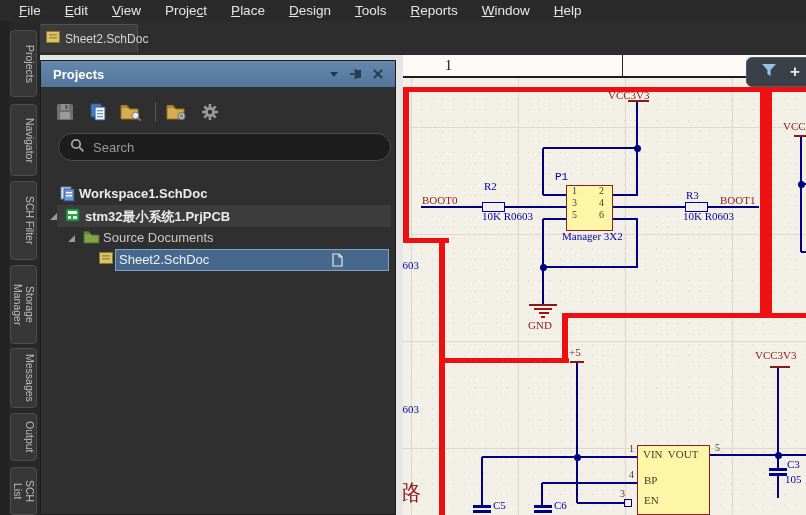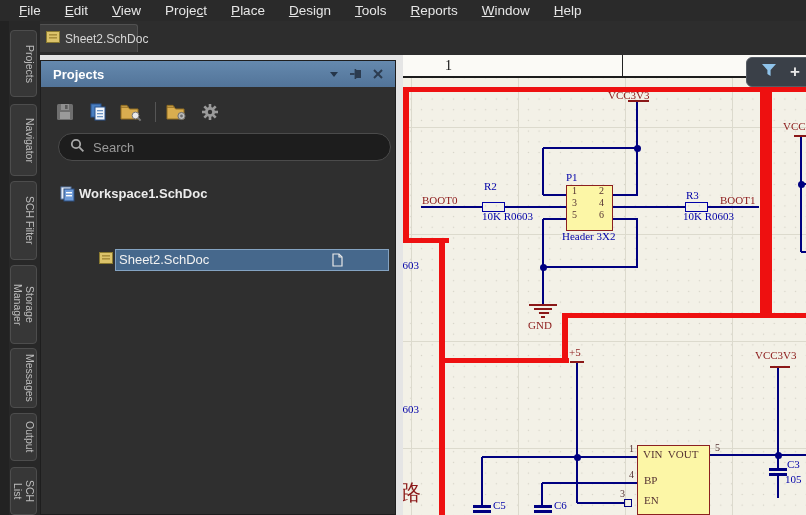--- a/index.html
+++ b/index.html
@@ -204,20 +204,39 @@
     </div>
     <div class="tree" id="tree">
         <div class="trow" style="top: 10px;">
           <span class="ticn" style="left: 18px;"><svg width="17" height="16" viewBox="0 0 17 16">
               <rect x="2" y="1" width="10" height="12" fill="#e8eef6" stroke="#5a7aa8"></rect>
               <rect x="5" y="3" width="10" height="12" fill="#6e9bd8" stroke="#2d4f80"></rect>
               <rect x="7" y="6" width="6" height="1.4" fill="#fff"></rect>
               <rect x="7" y="9" width="6" height="1.4" fill="#fff"></rect>
             </svg></span>
           <span class="lbl bold" style="left: 38px;">Workspace1.SchDoc</span>
+        </div>
+        <div class="trow" style="top: 32px;">
+          <div class="hl"></div>
+          <span class="arrow-se" style="left: 9px;"></span>
+          <span class="ticn" style="left: 24px;"><svg width="16" height="15" viewBox="0 0 16 15">
+              <rect x="1" y="1" width="13" height="12" rx="1" fill="#2f9e4f" stroke="#1a6a32"></rect>
+              <rect x="3" y="3" width="9" height="3" fill="#eaf6ec"></rect>
+              <rect x="3" y="8" width="3" height="3" fill="#d8efdc"></rect>
+              <rect x="8" y="8" width="4" height="3" fill="#d8efdc"></rect>
+            </svg></span>
+          <span class="lbl bold" style="left: 44px;">stm32最小系统1.PrjPCB</span>
+        </div>
+        <div class="trow" style="top: 54px;">
+          <span class="arrow-se" style="left: 27px;"></span>
+          <span class="ticn" style="left: 42px;"><svg width="17" height="14" viewBox="0 0 17 14">
+              <path d="M1 3 h6 l1.6 2 H16 v8 H1 z" fill="#7fa648" stroke="#4e6b24"></path>
+              <path d="M1 3 v-1.4 h5 l1 1.4 z" fill="#95bb5c" stroke="#4e6b24"></path>
+            </svg></span>
+          <span class="lbl" style="left: 62px;">Source Documents</span>
         </div>
         <div class="trow" style="top: 76px;">
           <div class="sel" style="left: 74px; right: 6px;"></div>
           <span class="ticn" style="left: 58px;"><svg width="14" height="12" viewBox="0 0 14 12">
               <rect x="0.5" y="0.5" width="13" height="11" fill="#dcc36a" stroke="#8a7a30"></rect>
               <rect x="3" y="3" width="8" height="1.6" fill="#a98f3d"></rect>
               <rect x="3" y="6" width="8" height="1.6" fill="#a98f3d"></rect>
             </svg></span>
           <span class="lbl white" style="left: 78px;">Sheet2.SchDoc</span>
           <span class="trailicn" style="left: 290px;"><svg width="13" height="14" viewBox="0 0 13 14">
@@ -300,22 +319,22 @@
       <div class="capplate" style="left: 366px; top: 418px; width: 18px;"></div>
       <div class="enmark" style="left: 221px; top: 444px;"></div>
       <span class="slabel r" style="left: 205px; top: 35px;">VCC3V3</span>
       <span class="slabel r" style="left: 380px; top: 66px;">VCC3</span>
       <span class="slabel r" style="left: 19px; top: 140px;">BOOT0</span>
       <span class="slabel r" style="left: 317px; top: 140px;">BOOT1</span>
       <span class="slabel r" style="left: 125px; top: 265px;">GND</span>
       <span class="slabel r" style="left: 166px; top: 292px;">+5</span>
       <span class="slabel r" style="left: 352px; top: 295px;">VCC3V3</span>
       <span class="slabel r" style="left: -4px; top: 426px; font-size: 22px;">路</span>
-      <span class="slabel b" style="left: 163px; top: 117px;">P1</span>
-      <span class="slabel b" style="left: 159px; top: 176px;">Header 3X2</span>
+      <span class="slabel b" style="left: 152px; top: 117px; font-family: Liberation Mono, monospace;">P1</span>
+      <span class="slabel b" style="left: 159px; top: 176px;">Manager 3X2</span>
       <span class="slabel b" style="left: 81px; top: 126px;">R2</span>
       <span class="slabel b" style="left: 79px; top: 156px;">10K R0603</span>
       <span class="slabel b" style="left: 283px; top: 135px;">R3</span>
       <span class="slabel b" style="left: 280px; top: 156px;">10K R0603</span>
       <span class="slabel b" style="left: -6px; top: 205px;">0603</span>
       <span class="slabel b" style="left: -6px; top: 349px;">0603</span>
       <span class="slabel b" style="left: 90px; top: 445px;">C5</span>
       <span class="slabel b" style="left: 151px; top: 445px;">C6</span>
       <span class="slabel b" style="left: 384px; top: 404px;">C3</span>
       <span class="slabel b" style="left: 382px; top: 419px;">105</span>

